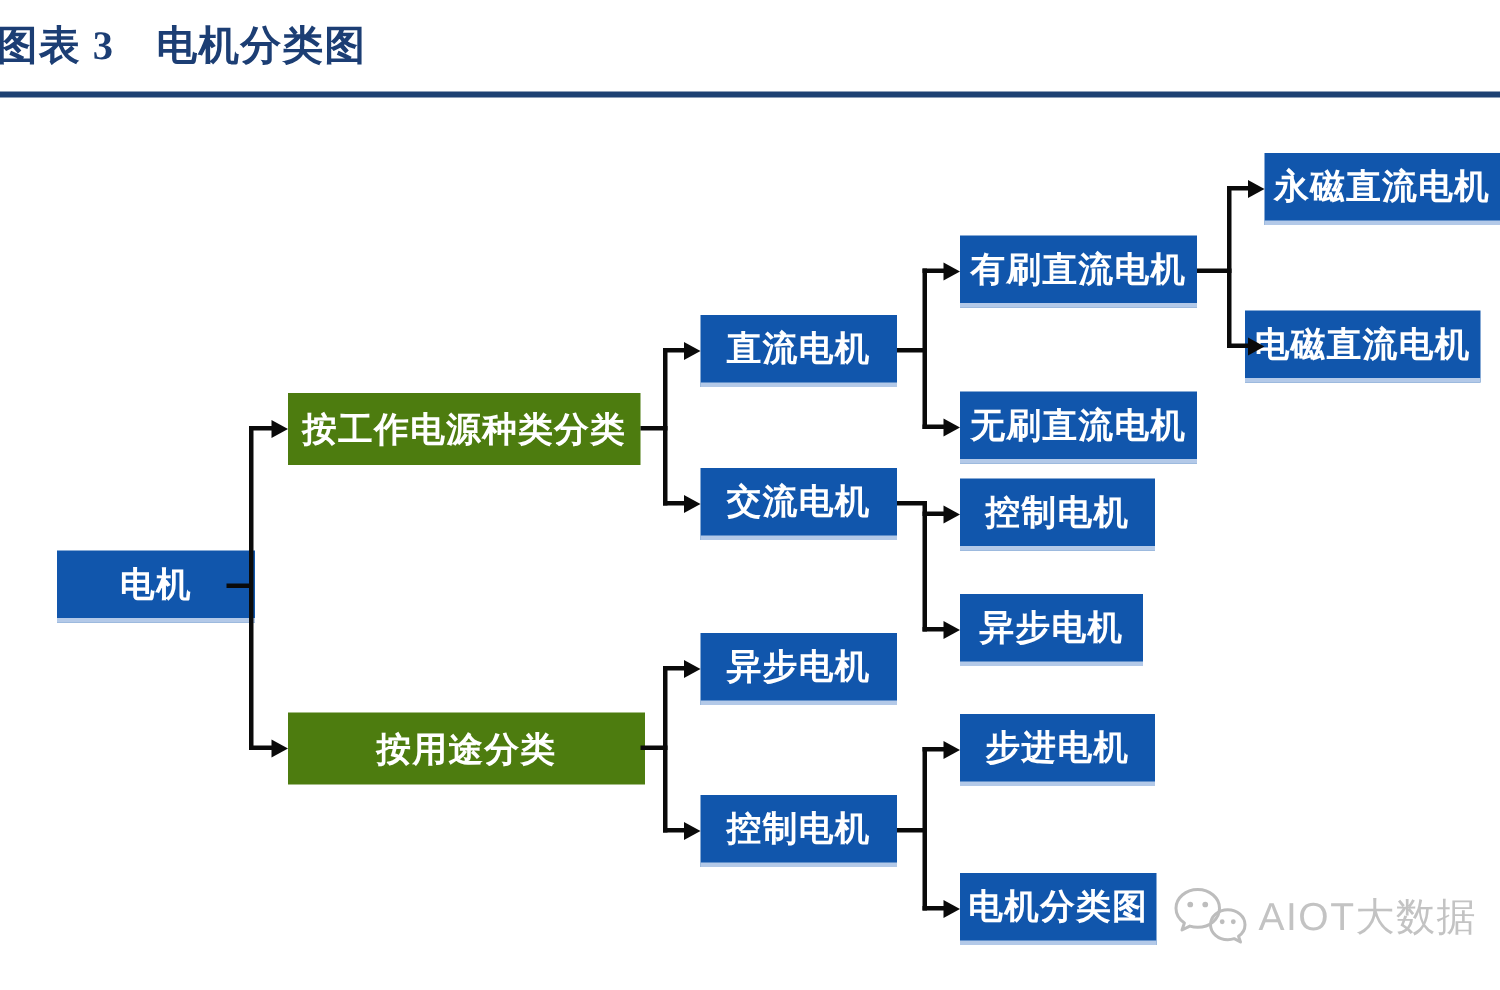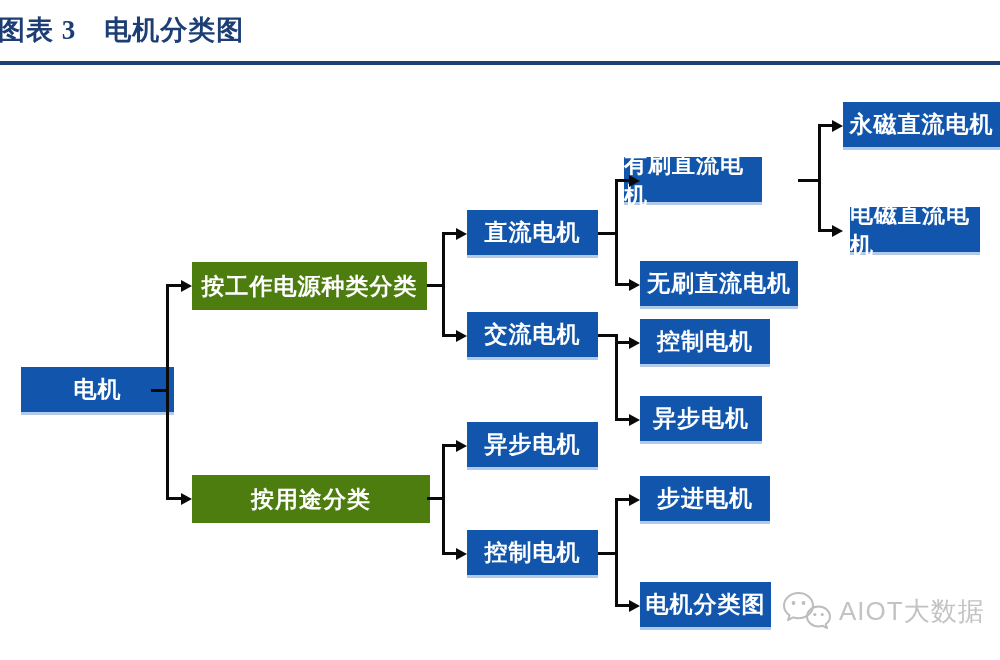--- a/index.html
+++ b/index.html
@@ -36,63 +36,63 @@
   .wm-text { font-size:26px; color:#c3c3c3; letter-spacing:1px; }
 </style>
 </head>
 <body>
 
 <div class="stage">
 
   <div class="caption">图表 3　电机分类图</div>
   <div class="rule"></div>
 
-  <div class="nd b" style="left:21px;top:367px;width:153px">
+  <div class="nd b" style="left:38px;top:367px;width:132px">
       <span>电机</span>
     </div>
   <div class="nd g" style="left:192px;top:262px;width:235px">
       <span>按工作电源种类分类</span>
     </div>
   <div class="nd g" style="left:192px;top:475px;width:238px">
       <span>按用途分类</span>
     </div>
   <div class="nd b" style="left:467px;top:210px;width:131px">
       <span>直流电机</span>
     </div>
   <div class="nd b" style="left:467px;top:312px;width:131px">
       <span>交流电机</span>
     </div>
   <div class="nd b" style="left:467px;top:422px;width:131px">
       <span>异步电机</span>
     </div>
   <div class="nd b" style="left:467px;top:530px;width:131px">
       <span>控制电机</span>
     </div>
-  <div class="nd b" style="left:624px;top:157px;width:138px">
+  <div class="nd b" style="left:640px;top:157px;width:158px">
       <span>有刷直流电机</span>
     </div>
   <div class="nd b" style="left:640px;top:261px;width:158px">
       <span>无刷直流电机</span>
     </div>
   <div class="nd b" style="left:640px;top:319px;width:130px">
       <span>控制电机</span>
     </div>
   <div class="nd b" style="left:640px;top:396px;width:122px">
       <span>异步电机</span>
     </div>
   <div class="nd b" style="left:640px;top:476px;width:130px">
       <span>步进电机</span>
     </div>
   <div class="nd b" style="left:640px;top:582px;width:131px">
       <span>电机分类图</span>
     </div>
   <div class="nd b" style="left:843px;top:102px;width:157px">
       <span>永磁直流电机</span>
     </div>
-  <div class="nd b" style="left:850px;top:207px;width:130px">
+  <div class="nd b" style="left:830px;top:207px;width:157px">
       <span>电磁直流电机</span>
     </div>
 
   <i class="ln" style="left:151px;top:389px;width:17px;height:3px"></i>
   <i class="ln" style="left:166px;top:284px;width:3px;height:216px"></i>
   <i class="ln" style="left:166px;top:284px;width:17px;height:3px"></i>
   <i class="ln" style="left:166px;top:497px;width:17px;height:3px"></i>
   <i class="ah" style="left:181px;top:280px"></i>
   <i class="ah" style="left:181px;top:493px"></i>
 

